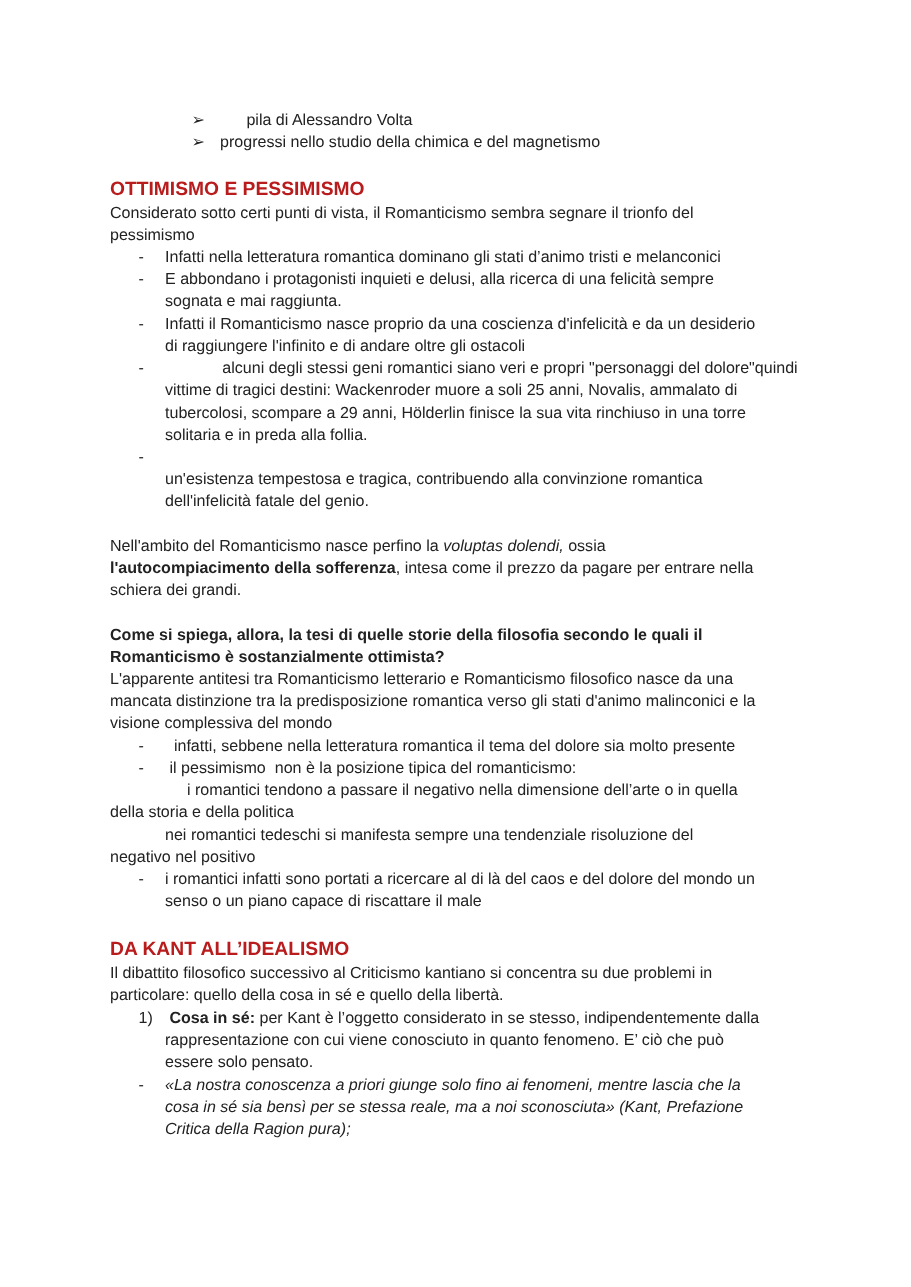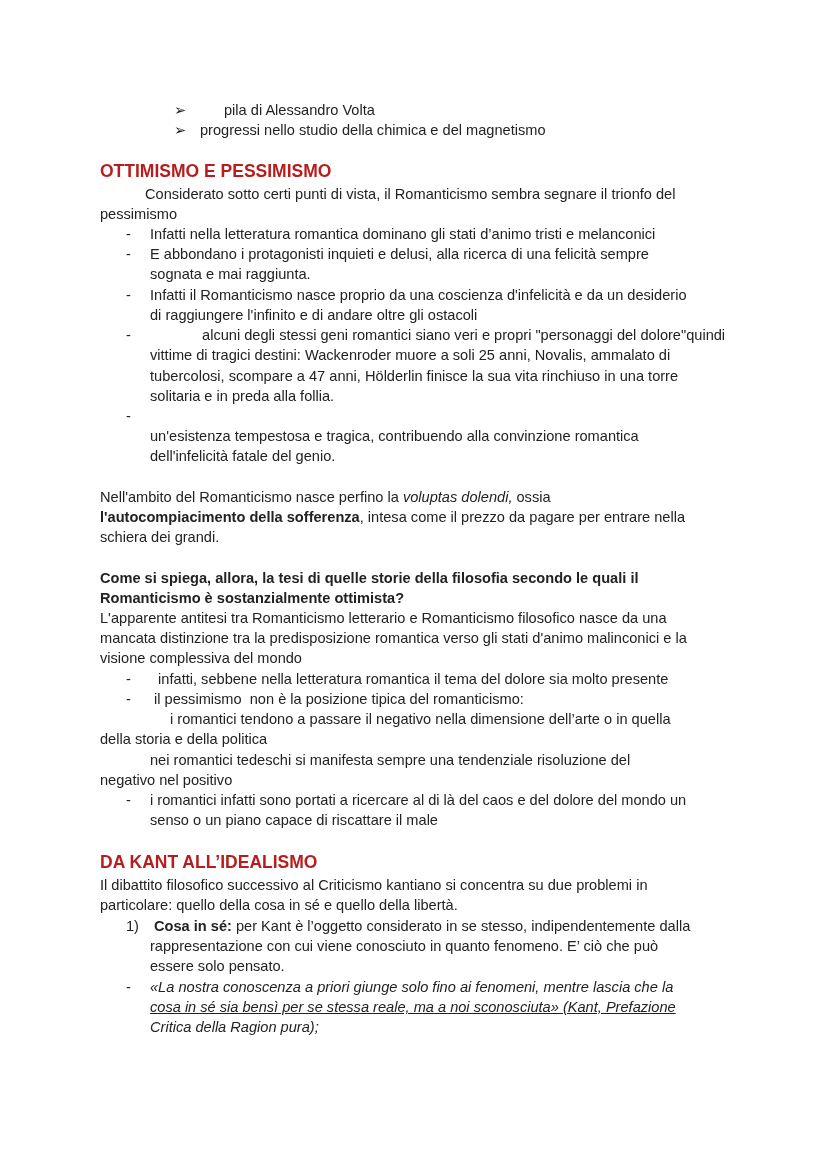--- a/index.html
+++ b/index.html
@@ -16,38 +16,38 @@
 <body>
 
 <div class="page">
 
   <span class="mk" style="left:174px;top:100px;">➢</span>
   <div class="line" style="left:200px;top:100px;margin-left:24px;">pila di Alessandro Volta</div>
   <span class="mk" style="left:174px;top:120px;">➢</span>
   <div class="line" style="left:200px;top:120px;">progressi nello studio della chimica e del magnetismo</div>
 
   <div class="h" style="left:100px;top:160px;">OTTIMISMO E PESSIMISMO</div>
-  <div class="line" style="left:100px;top:184px;margin-left:45px;">Considerato sotto certi punti di vista, il Romanticismo sembra segnare il trionfo del</div>
+  <div class="line" style="left:100px;top:184px;">Considerato sotto certi punti di vista, il Romanticismo sembra segnare il trionfo del</div>
   <div class="line" style="left:100px;top:204px;">pessimismo</div>
 
   <span class="mk" style="left:126px;top:224px;">-</span>
   <div class="line" style="left:150px;top:224px;text-align:right;">Infatti nella letteratura romantica dominano gli stati d’animo tristi e melanconici</div>
 
   <span class="mk" style="left:126px;top:244px;">-</span>
   <div class="line" style="left:150px;top:244px;">E abbondano i protagonisti inquieti e delusi, alla ricerca di una felicità sempre</div>
   <div class="line" style="left:150px;top:264px;">sognata e mai raggiunta.</div>
 
   <span class="mk" style="left:126px;top:285px;">-</span>
   <div class="line" style="left:150px;top:285px;">Infatti il Romanticismo nasce proprio da una coscienza d'infelicità e da un desiderio</div>
   <div class="line" style="left:150px;top:305px;">di raggiungere l'infinito e di andare oltre gli ostacoli</div>
 
   <span class="mk" style="left:126px;top:325px;">-</span>
   <div class="line" style="left:150px;top:325px;white-space:pre;margin-left:48px;"> alcuni degli stessi geni romantici siano veri e propri "personaggi del dolore"quindi</div>
   <div class="line" style="left:150px;top:345px;">vittime di tragici destini: Wackenroder muore a soli 25 anni, Novalis, ammalato di</div>
-  <div class="line" style="left:150px;top:366px;">tubercolosi, scompare a 47 anni, Hölderlin finisce la sua vita rinchiuso in una torre</div>
+  <div class="line" style="left:150px;top:366px;">tubercolosi, scompare a 29 anni, Hölderlin finisce la sua vita rinchiuso in una torre</div>
   <div class="line" style="left:150px;top:386px;">solitaria e in preda alla follia.</div>
 
   <span class="mk" style="left:126px;top:406px;">-</span>
   <div class="line" style="left:150px;top:426px;">un'esistenza tempestosa e tragica, contribuendo alla convinzione romantica</div>
   <div class="line" style="left:150px;top:446px;">dell'infelicità fatale del genio.</div>
 
   <div class="line" style="left:100px;top:487px;"><span>Nell'ambito del Romanticismo nasce perfino la </span><span class="i">voluptas dolendi,</span><span> ossia</span></div>
   <div class="line" style="left:100px;top:507px;"><span class="b">l'autocompiacimento della sofferenza</span><span>, intesa come il prezzo da pagare per entrare nella</span></div>
   <div class="line" style="left:100px;top:527px;">schiera dei grandi.</div>
 
@@ -76,16 +76,16 @@
   <div class="line" style="left:100px;top:875px;">Il dibattito filosofico successivo al Criticismo kantiano si concentra su due problemi in</div>
   <div class="line" style="left:100px;top:895px;">particolare: quello della cosa in sé e quello della libertà.</div>
 
   <span class="mk" style="left:126px;top:916px;">1)</span>
   <div class="line" style="left:154px;top:916px;"><span class="b">Cosa in sé:</span><span> per Kant è l’oggetto considerato in se stesso, indipendentemente dalla</span></div>
   <div class="line" style="left:150px;top:936px;">rappresentazione con cui viene conosciuto in quanto fenomeno. E’ ciò che può</div>
   <div class="line" style="left:150px;top:956px;">essere solo pensato.</div>
 
   <span class="mk" style="left:126px;top:977px;">-</span>
   <div class="line i" style="left:150px;top:977px;">«La nostra conoscenza a priori giunge solo fino ai fenomeni, mentre lascia che la</div>
-  <div class="line i" style="left:150px;top:997px;text-decoration:underline;">cosa in sé sia bensì per se stessa reale, ma a noi sconosciuta» (Kant, Prefazione</div>
+  <div class="line i" style="left:150px;top:997px;">cosa in sé sia bensì per se stessa reale, ma a noi sconosciuta» (Kant, Prefazione</div>
   <div class="line i" style="left:150px;top:1017px;">Critica della Ragion pura);</div>
 
 </div>
 
 </body></html>

